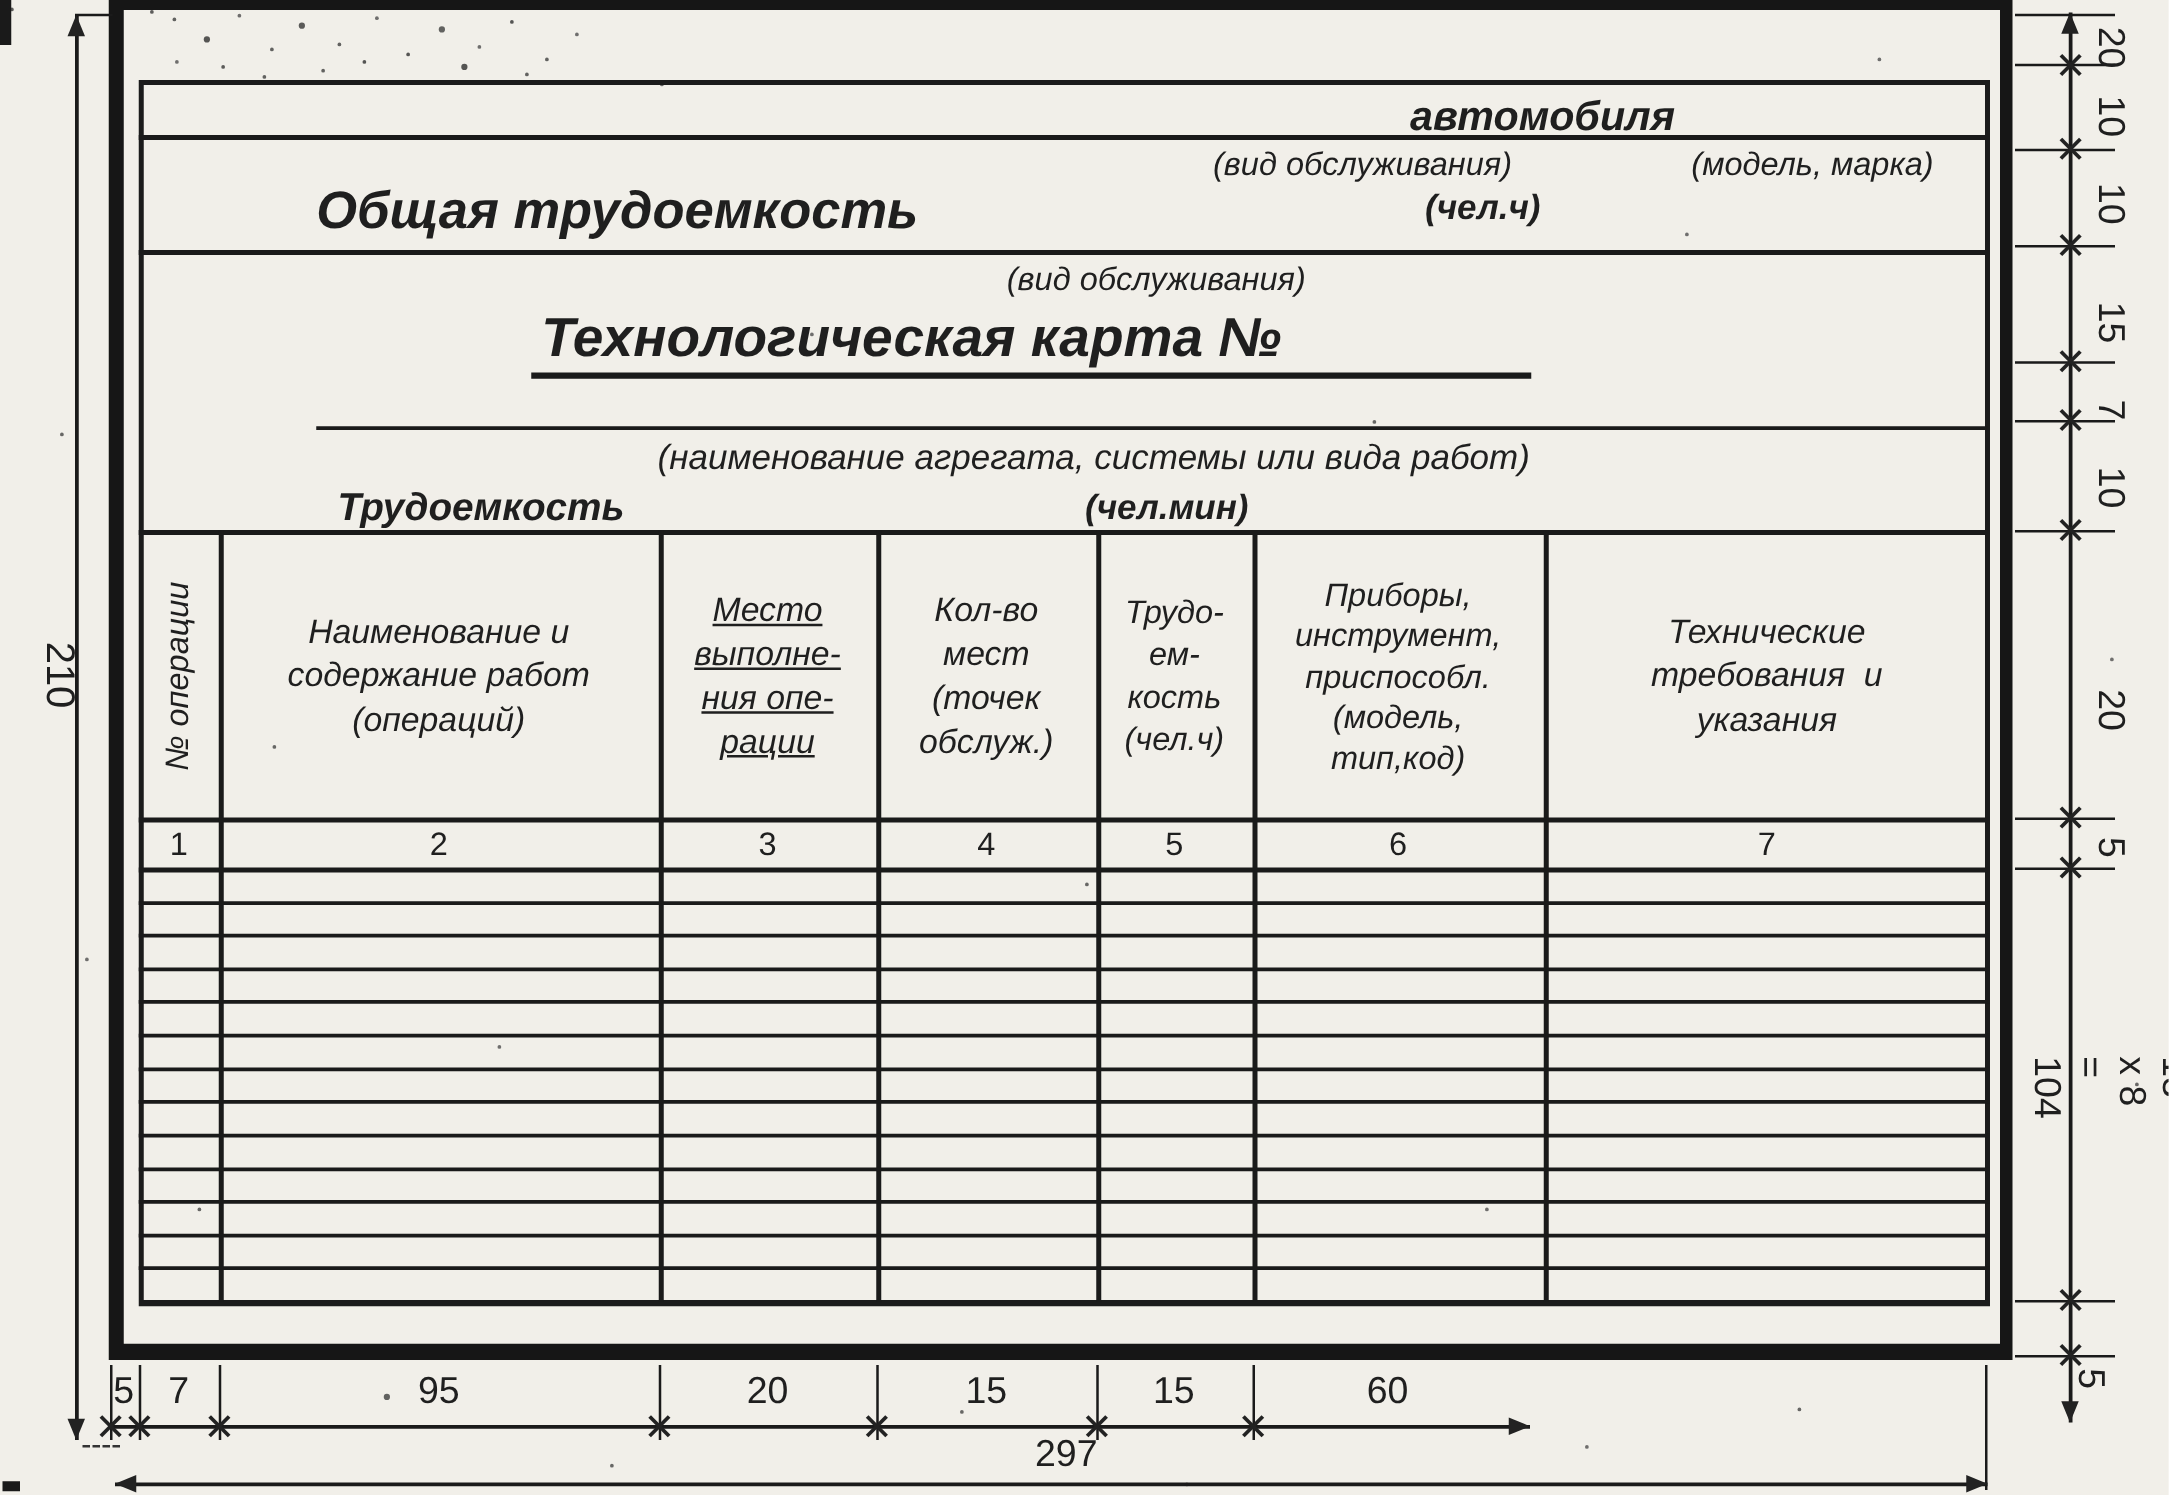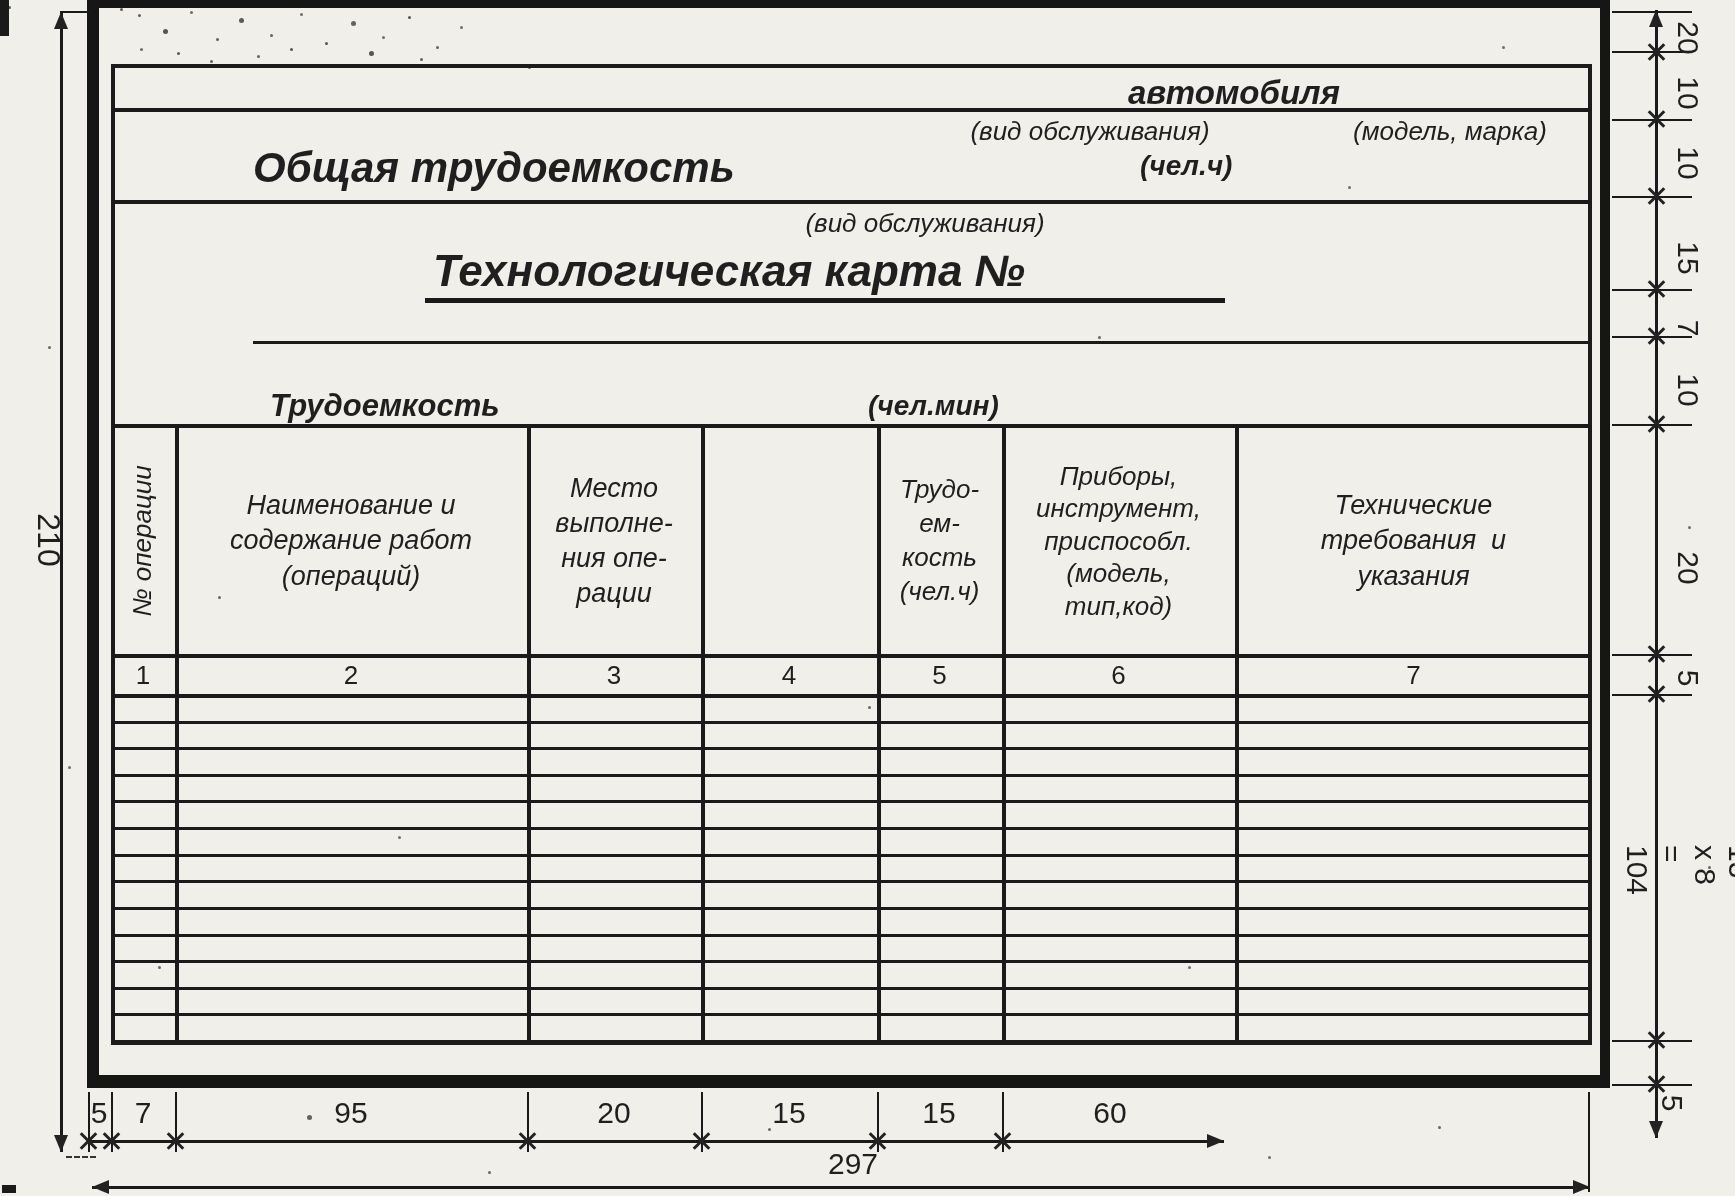--- a/index.html
+++ b/index.html
@@ -68,20 +68,21 @@
 
   <div class="txt it bd" style="left:253px;top:144px;font-size:42px;">Общая трудоемкость</div>
   <div class="txt it bd" style="left:1140px;top:150px;font-size:28px;">(чел.ч)</div>
   <div class="ln" style="left:111px;top:200px;width:1481px;height:4px;"></div>
   <div class="txt it ctr" style="left:790px;top:208px;width:270px;font-size:26px;">(вид обслуживания)</div>
 
   <div class="txt it bd" style="left:433px;top:246px;font-size:44px;">Технологическая карта №</div>
   <div class="ln" style="left:425px;top:298px;width:800px;height:5px;"></div>
 
   <div class="ln" style="left:253px;top:341px;width:1337px;height:3px;"></div>
+  <div class="txt it ctr" style="left:450px;top:350px;width:850px;font-size:28px;">(наименование агрегата, системы или вида работ)</div>
 
   <div class="txt it bd" style="left:270px;top:388px;font-size:31px;">Трудоемкость</div>
   <div class="txt it bd" style="left:868px;top:390px;font-size:28px;">(чел.мин)</div>
 
   <div class="ln" style="left:111px;top:424px;width:1481px;height:4px;"></div>
   <div class="ln" style="left:111px;top:654px;width:1481px;height:4px;"></div>
   <div class="ln" style="left:111px;top:694px;width:1481px;height:4px;"></div>
 
   <div class="ln" style="left:175px;top:424px;width:4px;height:617px;"></div>
   <div class="ln" style="left:527px;top:424px;width:4px;height:617px;"></div>
@@ -89,24 +90,28 @@
   <div class="ln" style="left:877px;top:424px;width:4px;height:617px;"></div>
   <div class="ln" style="left:1002px;top:424px;width:4px;height:617px;"></div>
   <div class="ln" style="left:1235px;top:424px;width:4px;height:617px;"></div>
 
   <div class="hcell vhead" style="left:111px;width:64px;">
     <span>№ операции</span>
   </div>
   <div class="hcell" style="left:175px;width:352px;">Наименование и
 содержание работ
 (операций)</div>
-  <div class="hcell" style="left:527px;width:174px;">Место
+  <div class="hcell" style="left:527px;width:174px;text-decoration:underline;">Место
 выполне-
 ния опе-
 рации</div>
+  <div class="hcell" style="left:701px;width:176px;">Кол-во
+мест
+(точек
+обслуж.)</div>
   <div class="hcell" style="left:877px;width:125px;font-size:26px;">Трудо-
 ем-
 кость
 (чел.ч)</div>
   <div class="hcell" style="left:1002px;width:233px;font-size:26px;line-height:1.25;">Приборы,
 инструмент,
 приспособл.
 (модель,
 тип,код)</div>
   <div class="hcell" style="left:1235px;width:357px;">Технические

